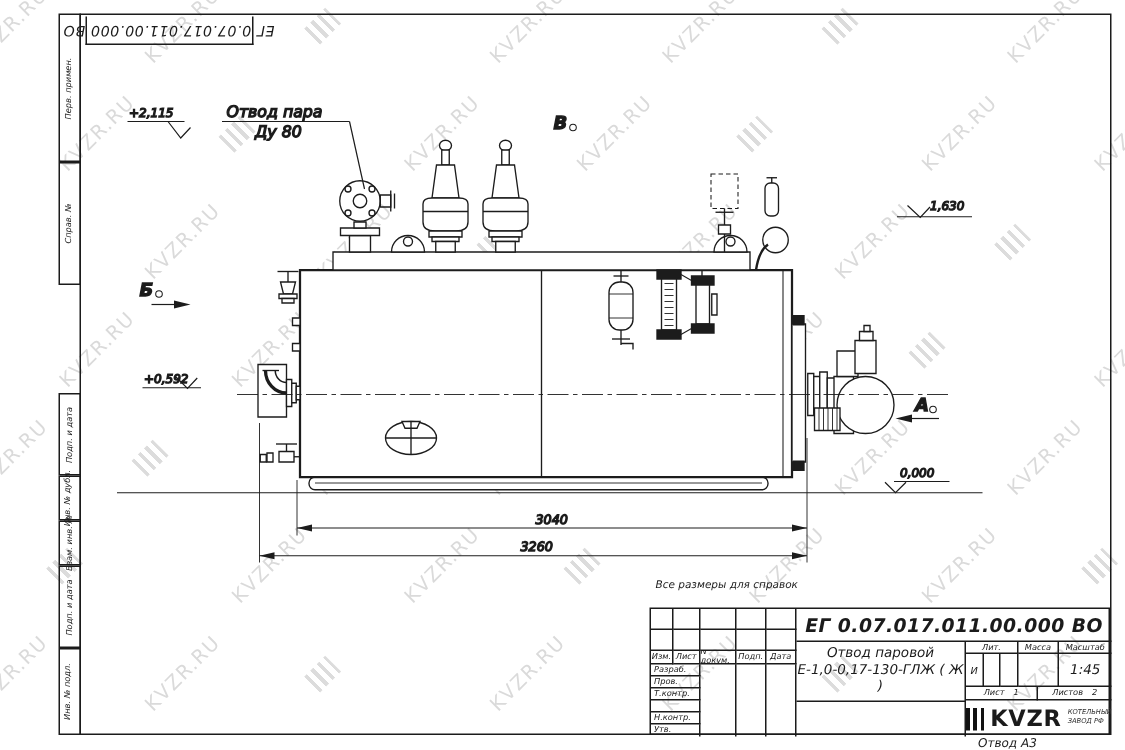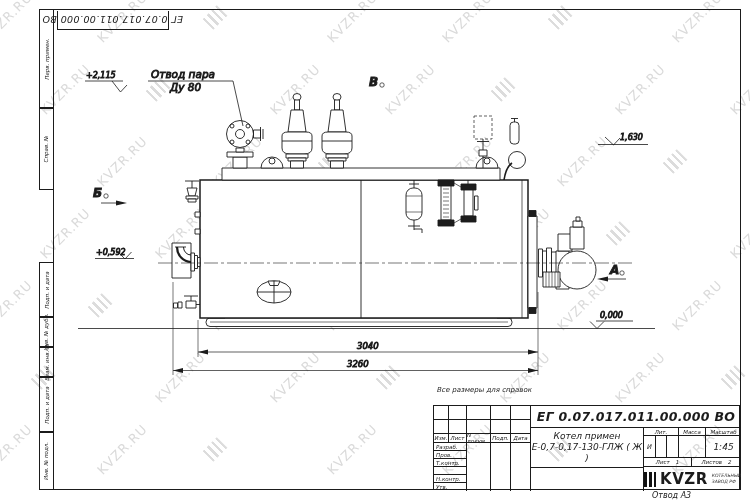--- a/index.html
+++ b/index.html
@@ -383,22 +383,22 @@
     <div class="cell lbl f5" style="left:0;top:69px;width:33px;height:8px;">Н.контр.</div>
     <div class="cell lbl f5" style="left:0;top:77px;width:33px;height:8px;border-bottom:none;">Утв.</div>
 
     <div class="cell" style="left:33px;top:37px;width:24px;height:48px;border-bottom:none;"></div>
     <div class="cell" style="left:57px;top:37px;width:20px;height:48px;border-bottom:none;"></div>
     <div class="cell" style="left:77px;top:37px;width:20px;height:48px;border-bottom:none;"></div>
 
     <div class="cell docnum" style="left:97px;top:0;width:210px;height:22px;border-right:none;">ЕГ 0.07.017.011.00.000  ВО</div>
 
     <div class="cell prod" style="left:97px;top:22px;width:113px;height:40px;">
-      <span>Котел примен</span>
-      <span>Е-0,7-0,17-130-ГЛЖ ( Ж )</span>
+      <span>Отвод паровой</span>
+      <span>Е-1,0-0,17-130-ГЛЖ ( Ж )</span>
     </div>
     <div class="cell" style="left:97px;top:62px;width:113px;height:23px;border-bottom:none;"></div>
 
     <div class="cell f5" style="left:210px;top:22px;width:35px;height:8px;">Лит.</div>
     <div class="cell f5" style="left:245px;top:22px;width:27px;height:8px;">Масса</div>
     <div class="cell f5" style="left:272px;top:22px;width:35px;height:8px;border-right:none;">Масштаб</div>
     <div class="cell f6" style="left:210px;top:30px;width:12px;height:22px;">И</div>
     <div class="cell f6" style="left:222px;top:30px;width:11px;height:22px;"></div>
     <div class="cell f6" style="left:233px;top:30px;width:12px;height:22px;"></div>
     <div class="cell f6" style="left:245px;top:30px;width:27px;height:22px;"></div>

